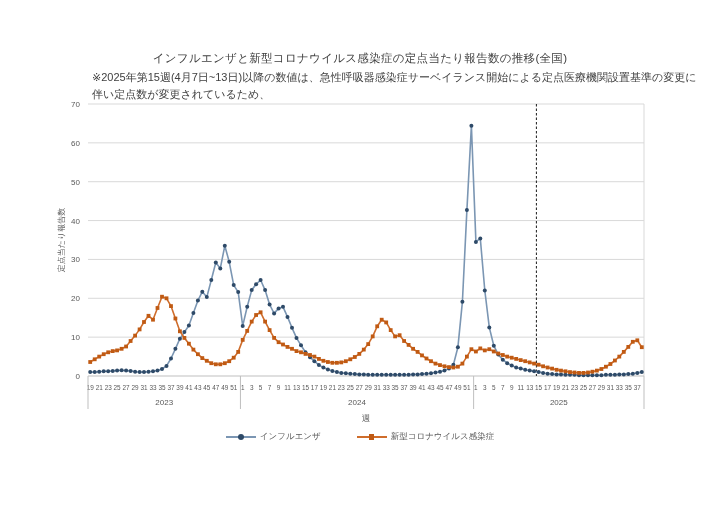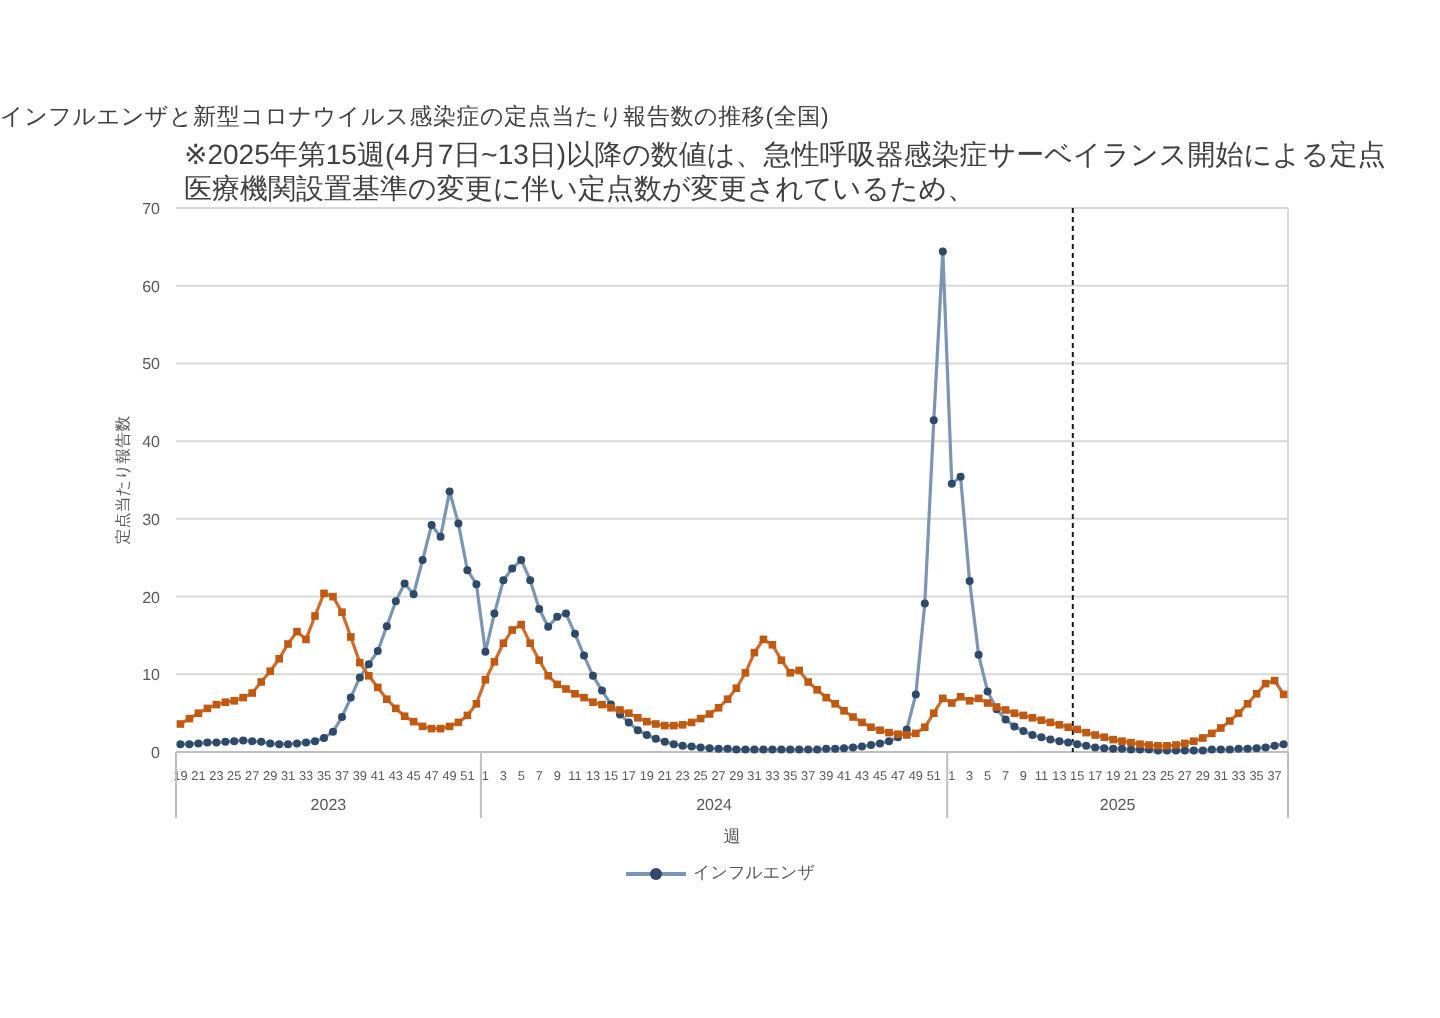--- a/index.html
+++ b/index.html
@@ -1,20 +1,20 @@
 <!DOCTYPE html>
 <html><head>
 <meta charset="utf-8">
 <style>
   html,body{margin:0;padding:0;background:#fff;}
   body{width:720px;height:509px;overflow:hidden;font-family:"Liberation Sans","DejaVu Sans",sans-serif;}
   .page{position:relative;width:720px;height:509px;background:#ffffff;}
-  .chart-title{position:absolute;top:51px;left:0;width:720px;
+  .chart-title{position:absolute;top:51px;left:0;width:720px;text-align:center;
     font-size:11.5px;color:#404040;letter-spacing:.3px;}
-  .note{position:absolute;top:69px;left:92px;width:610px;font-size:14px;color:#404040;line-height:17px;}
+  .note{position:absolute;top:69px;left:92px;width:610px;font-size:11px;color:#404040;line-height:17px;}
   #chart-svg{position:absolute;top:0;left:0;}
   .legend{position:absolute;top:431px;left:0;width:720px;display:flex;justify-content:center;
     align-items:center;gap:36px;}
   .leg-item{display:flex;align-items:center;gap:4px;}
   .leg-marker{position:relative;width:30px;height:8px;}
   .leg-line{position:absolute;top:3.2px;left:0;width:30px;height:1.7px;}
   .leg-dot{position:absolute;top:1px;left:12px;width:6px;height:6px;border-radius:50%;}
   .leg-sq{position:absolute;top:1.3px;left:12.3px;width:5.4px;height:5.4px;}
   .leg-label{font-size:8.5px;color:#595959;}
 </style>
@@ -370,14 +370,21 @@
     </svg>
 
   <div class="legend">
     <div class="leg-item">
       <span class="leg-marker">
         <span class="leg-line" id="leg-line-flu" style="background: rgb(123, 150, 179);"></span>
         <span class="leg-dot" id="leg-dot-flu" style="background: rgb(46, 74, 104);"></span>
       </span>
       <span class="leg-label">インフルエンザ</span>
     </div>
+    <div class="leg-item">
+      <span class="leg-marker">
+        <span class="leg-line" id="leg-line-cov" style="background: rgb(207, 109, 44);"></span>
+        <span class="leg-sq" id="leg-sq-cov" style="background: rgb(192, 90, 19);"></span>
+      </span>
+      <span class="leg-label">新型コロナウイルス感染症</span>
+    </div>
   </div>
 </div>
 
 </body></html>

